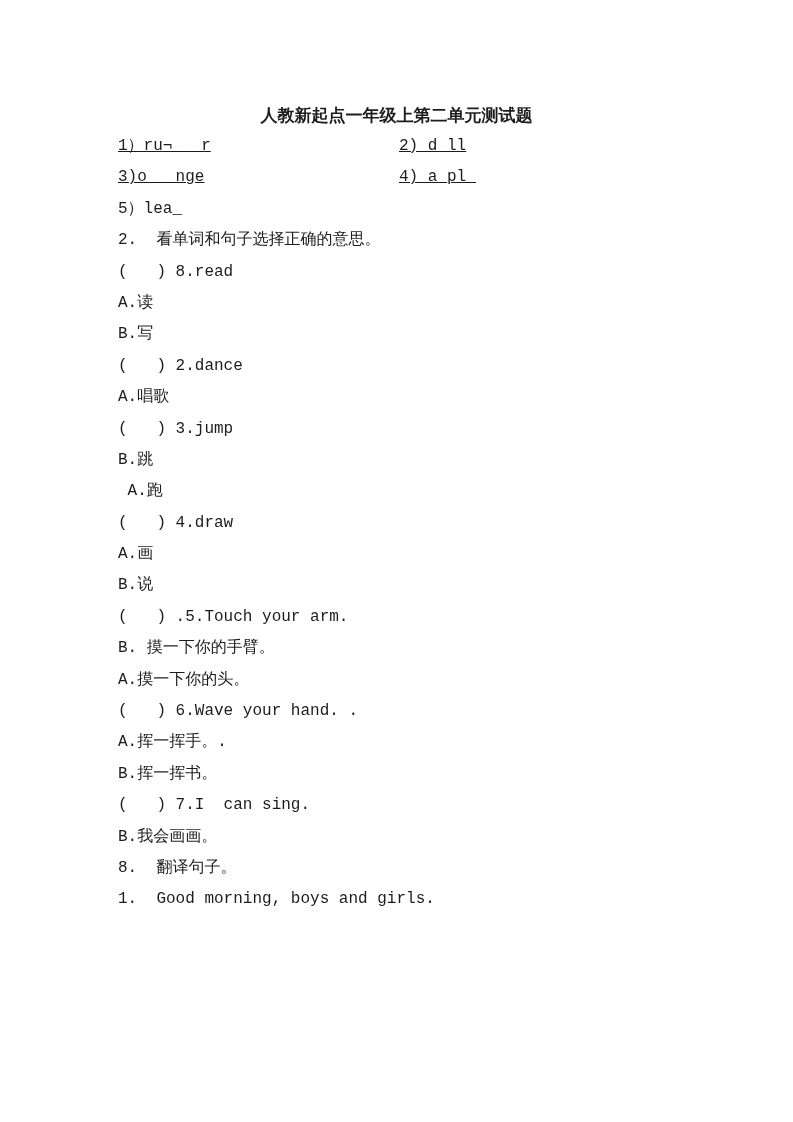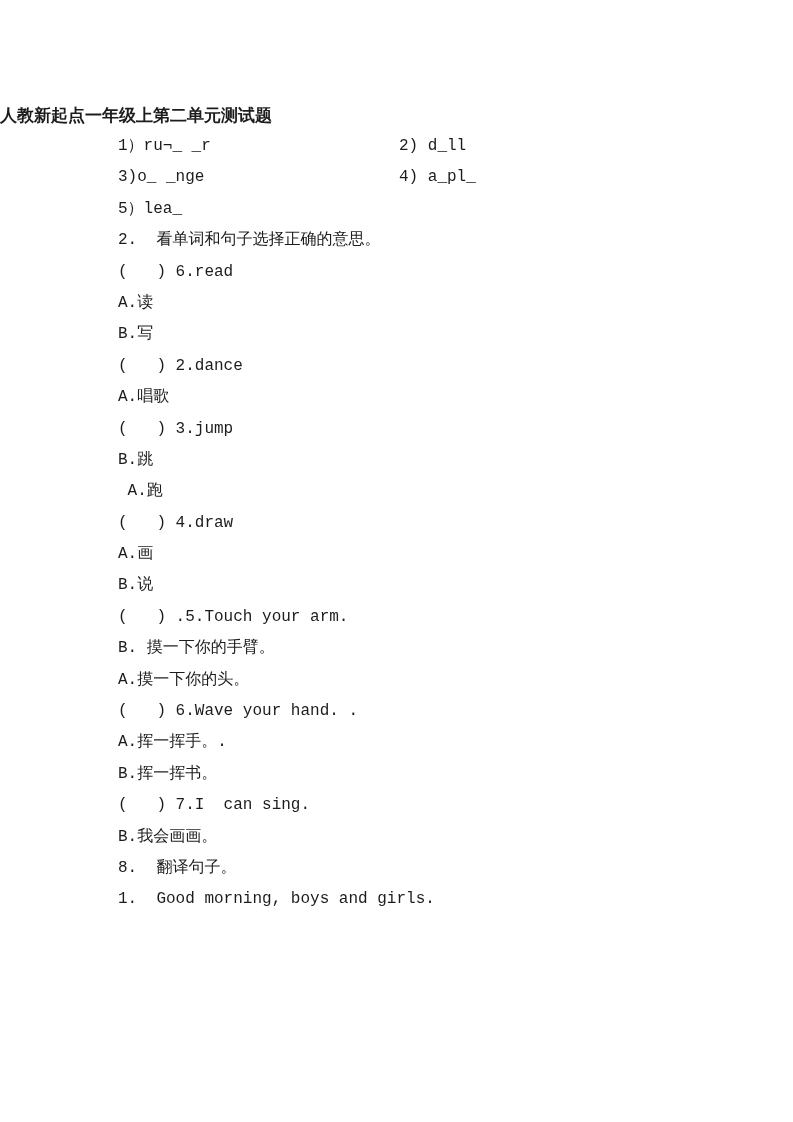--- a/index.html
+++ b/index.html
@@ -11,39 +11,39 @@
     margin: 0 auto;
     background: #ffffff;
     overflow: hidden;
     font-family: "Liberation Mono", "DejaVu Sans Mono", monospace;
     color: #1c1c1c;
   }
   .title {
     margin: 0;
     padding-top: 100px;
     height: 131px;
-    text-align: left;
+    text-align: center;
     font-size: 17px;
     font-weight: 700;
     line-height: 31px;
     white-space: pre;
     font-family: "Liberation Sans", "DejaVu Sans", sans-serif;
   }
   .content {
     margin-left: 118px;
     margin-right: 40px;
   }
   .line {
     height: 31.4px;
     line-height: 31.4px;
     font-size: 16px;
     white-space: pre;
     overflow: visible;
   }
-  .cols { display: flex; }
+  .cols { display: flex; text-decoration: underline; }
   .col-left { width: 281px; white-space: pre; }
   .col-right { flex: 1; white-space: pre; }
 </style>
 </head>
 <body>
 
 <div class="page">
   <h1 class="title">人教新起点一年级上第二单元测试题</h1>
 
   <div class="content">
@@ -56,21 +56,21 @@
 
     <div class="line cols">
       <span class="col-left">3)o_ _nge</span>
       <span class="col-right">4) a_pl_</span>
     </div>
 
     <div class="line">5）lea_</div>
 
     <div class="line">2.  看单词和句子选择正确的意思。</div>
 
-    <div class="line">(   ) 6.read</div>
+    <div class="line">(   ) 8.read</div>
     <div class="line">A.读</div>
     <div class="line">B.写</div>
 
     <div class="line">(   ) 2.dance</div>
     <div class="line">A.唱歌</div>
 
     <div class="line">(   ) 3.jump</div>
     <div class="line">B.跳</div>
     <div class="line"> A.跑</div>
 

